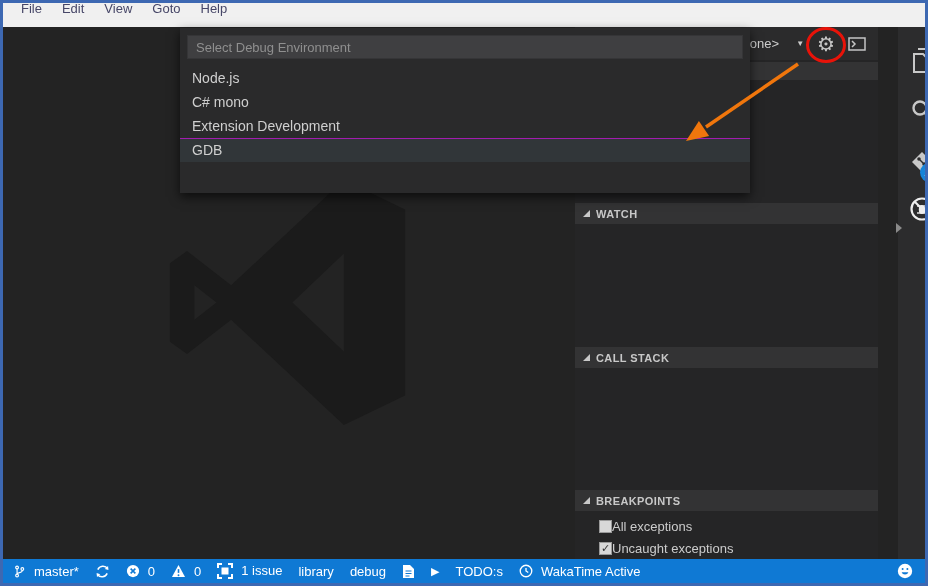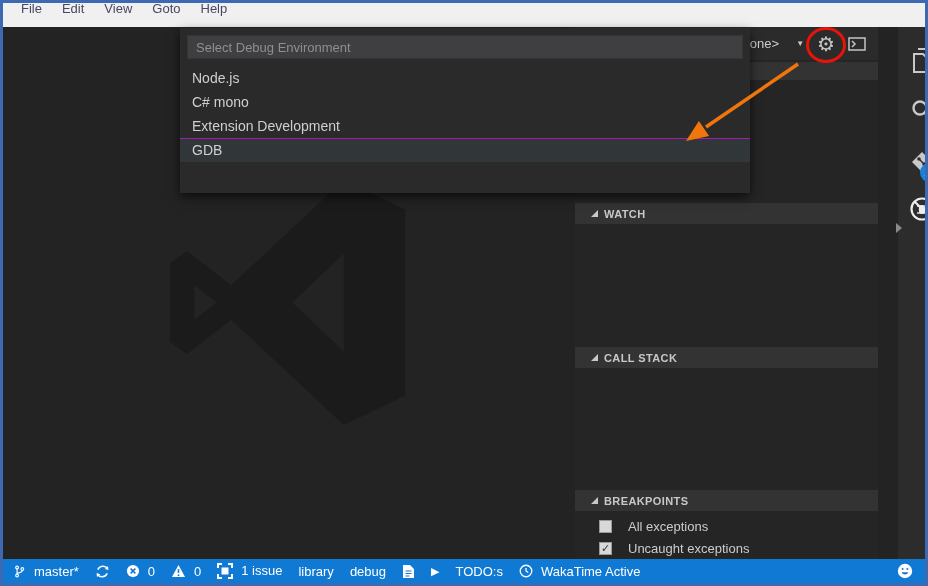--- a/index.html
+++ b/index.html
@@ -26,32 +26,32 @@
     position:absolute; top:0; left:0; right:0; height:33px;
     display:flex; align-items:center; justify-content:flex-end; gap:13px; padding-right:12px;
     background:#2b2b2c;
   }
   #launch-select { display:flex; align-items:center; gap:17px; color:#cccccc; font-size:13px; cursor:pointer; }
   #launch-select .caret { font-size:8px; color:#cccccc; }
   .toolbar-icon { color:#c5c5c5; cursor:pointer; display:flex; align-items:center; }
   #gear-glyph { font-size:20px; line-height:20px; }
   .section-header {
     position:absolute; left:0; right:0; height:21px; background:#333334;
-    display:flex; align-items:center; padding-left:16px; gap:6px;
+    display:flex; align-items:center; padding-left:8px; gap:6px;
   }
   .section-header .tri {
     width:0; height:0; border-bottom:7px solid #c8c8c8; border-left:7px solid transparent;
   }
   .section-header .title { color:#c8c8c8; font-size:11px; font-weight:bold; letter-spacing:0.4px; }
   #variables-strip { position:absolute; left:0; right:0; top:35px; height:18px; background:#333334; }
   #watch-header { top:176px; }
   #callstack-header { top:320px; }
   #breakpoints-header { top:463px; }
   #breakpoint-list { position:absolute; left:0; right:0; top:488px; }
-  .bp-row { display:flex; align-items:center; gap:16px; height:22px; padding-left:24px; cursor:pointer; }
+  .bp-row { display:flex; align-items:center; gap:0; height:22px; padding-left:24px; cursor:pointer; }
   .checkbox {
     width:13px; height:13px; background:#d8d8d8; border:1px solid #9a9a9a;
     display:flex; align-items:center; justify-content:center;
     font-size:11px; color:#333; line-height:13px;
   }
   .checkbox .mark { visibility:hidden; }
   .bp-row.checked .checkbox .mark { visibility:visible; }
   .bp-label { color:#cccccc; font-size:13px; }
   
   #activity-bar { position:absolute; left:895px; top:0; bottom:0; width:47px; background:#2c2c2d; }

